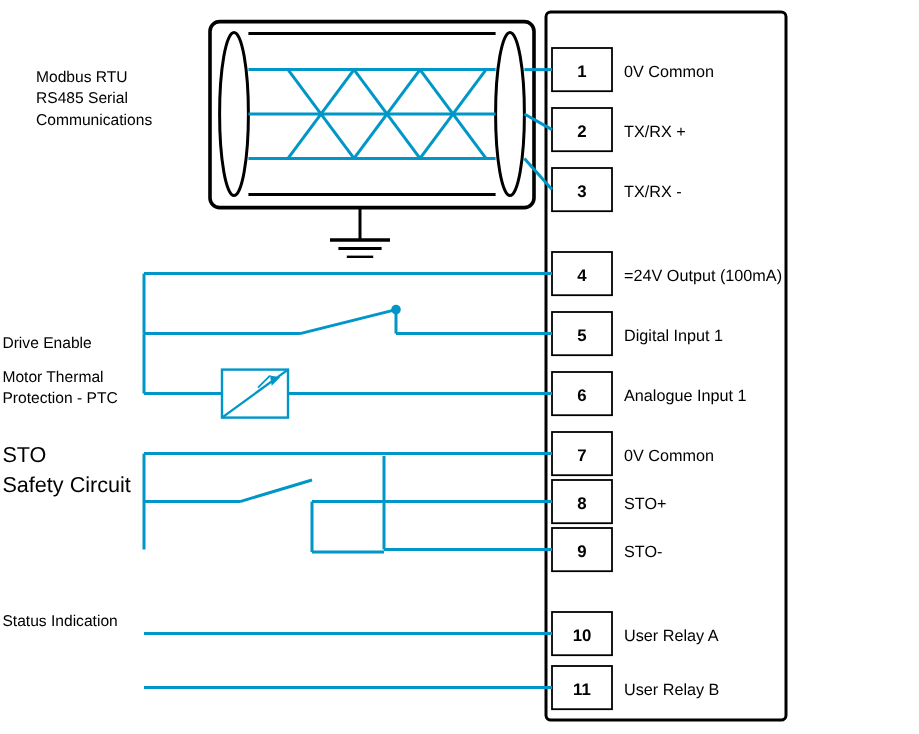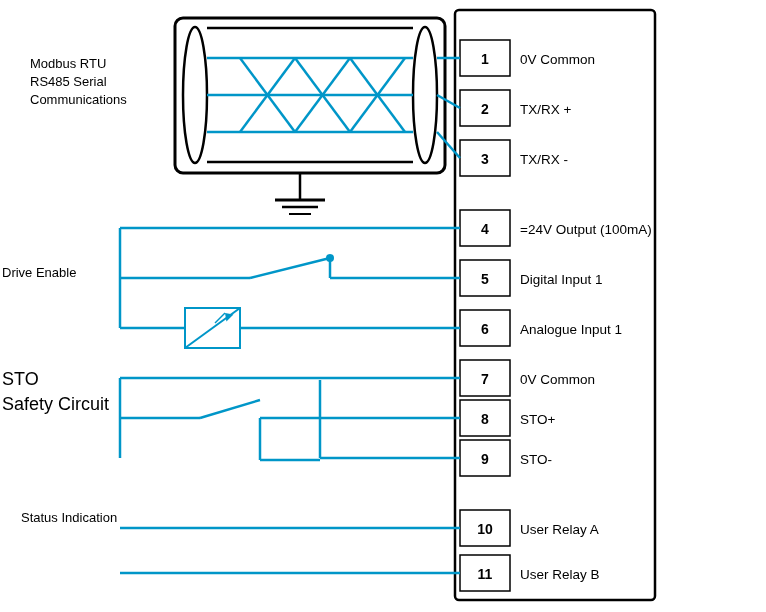--- a/index.html
+++ b/index.html
@@ -162,25 +162,28 @@
     <line x1="120" y1="528" x2="460" y2="528" stroke="#0096C8" stroke-width="2.5"></line>
 
     <line x1="120" y1="573" x2="460" y2="573" stroke="#0096C8" stroke-width="2.5"></line>
 
   </svg>
 
   <div class="label" style="left:2px; top:55px; font-size:13px; line-height:1.4;margin-left:28px;">
     Modbus RTU<br>RS485 Serial<br>Communications
   </div>
 
-  <div class="label" style="left:2px; top:265px; font-size:13px;text-align:center;">
+  <div class="label" style="left:2px; top:278px; font-size:13px;text-align:center;">
     Drive Enable
   </div>
 
+  <div class="label" style="left:2px; top:305px; font-size:13px; line-height:1.4;">
+    Motor Thermal<br>Protection -  PTC
+  </div>
 
   <div class="label" style="left:2px; top:367px; font-size:18px; line-height:1.4;">
     STO<br>Safety Circuit
   </div>
 
-  <div class="label" style="left:2px; top:510px; font-size:13px;margin-left:19px;">
+  <div class="label" style="left:2px; top:510px; font-size:13px;">
     Status Indication
   </div>
 </div>
 
 </body></html>

